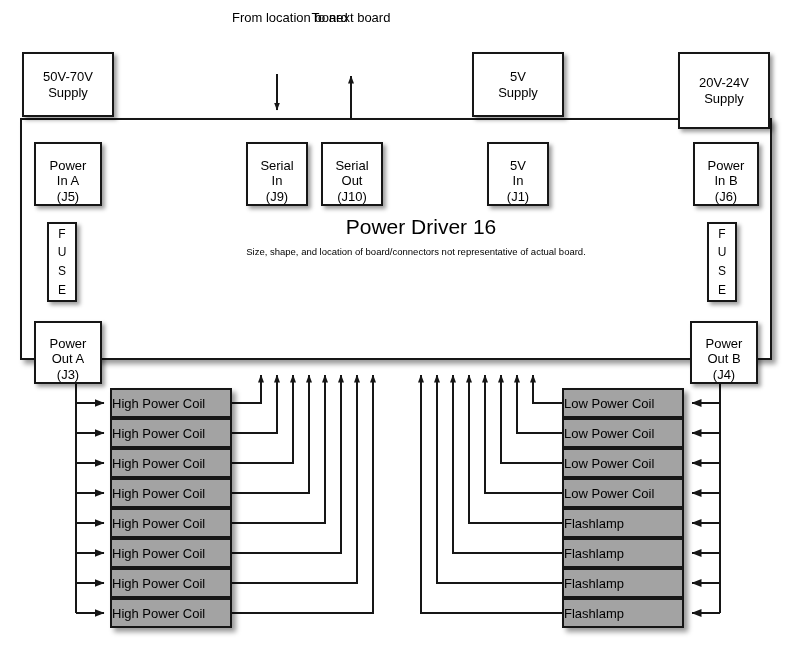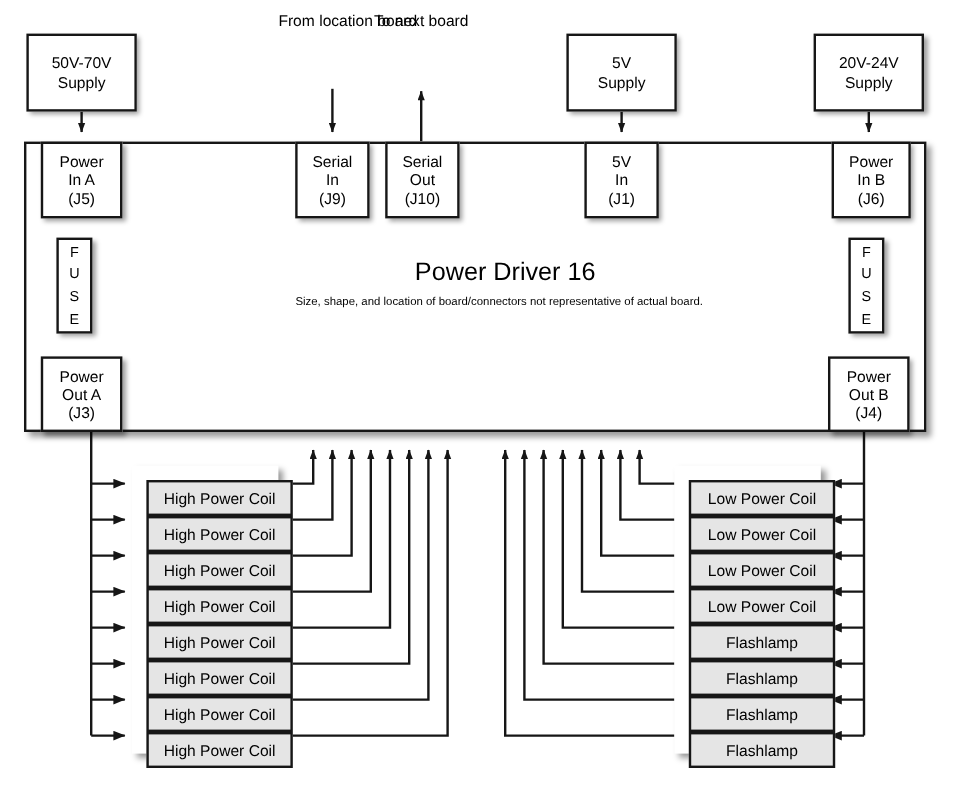--- a/index.html
+++ b/index.html
@@ -31,40 +31,41 @@
     background: #ffffff;
     border: 2px solid #161616;
     box-shadow: 3px 3px 4px rgba(0,0,0,0.38);
     display: flex;
     flex-direction: column;
     align-items: center;
     justify-content: center;
     text-align: center;
     color: #000000;
     z-index: 5;
+    margin-top: 24px;
   }
   .box .ln { display: block; line-height: 1.18; white-space: nowrap; }
 
   .supply-box { font-size: 13px; }
-  .conn-box   { font-size: 13px; }
+  .conn-box   { font-size: 13px; justify-content: flex-end; }
   .fuse-box   { font-size: 12px; line-height: 1.55; }
   .fuse-box .ln { line-height: 1.55; }
 
   .coil-box {
     position: absolute;
     box-sizing: border-box;
-    background: #e5e5e5;
+    background: #a3a3a3;
     border: 2px solid #161616;
     display: flex;
     align-items: center;
-    justify-content: center;
+    justify-content: flex-start;
     font-size: 13px;
     color: #000;
     z-index: 5;
-    margin: 12px;
+    margin: 0;
   }
   .coil-stack {
     position: absolute;
     box-shadow: 4px 4px 5px rgba(0,0,0,0.4);
     z-index: 4;
     background: #fff;
     border: 0;
   }
 
   .board {
@@ -184,21 +185,21 @@
   <div class="box supply-box" style="left:22px; top:28px; width:92px; height:65px;">
     <span class="ln">50V-70V</span>
     <span class="ln">Supply</span>
   </div>
 
   <div class="box supply-box" style="left:472px; top:28px; width:92px; height:65px;">
     <span class="ln">5V</span>
     <span class="ln">Supply</span>
   </div>
 
-  <div class="box supply-box" style="left:678px; top:28px; width:92px; height:65px;">
+  <div class="box supply-box" style="left:678px; top:28px; width:92px; height:77px;">
     <span class="ln">20V-24V</span>
     <span class="ln">Supply</span>
   </div>
 
   <div class="free-label" style="left:232px; top:10px; width:90px;">
     <span class="ln">From</span>
     <span class="ln">location</span>
     <span class="ln">board</span>
   </div>
   <div class="free-label" style="left:311px; top:10px; width:80px;">

